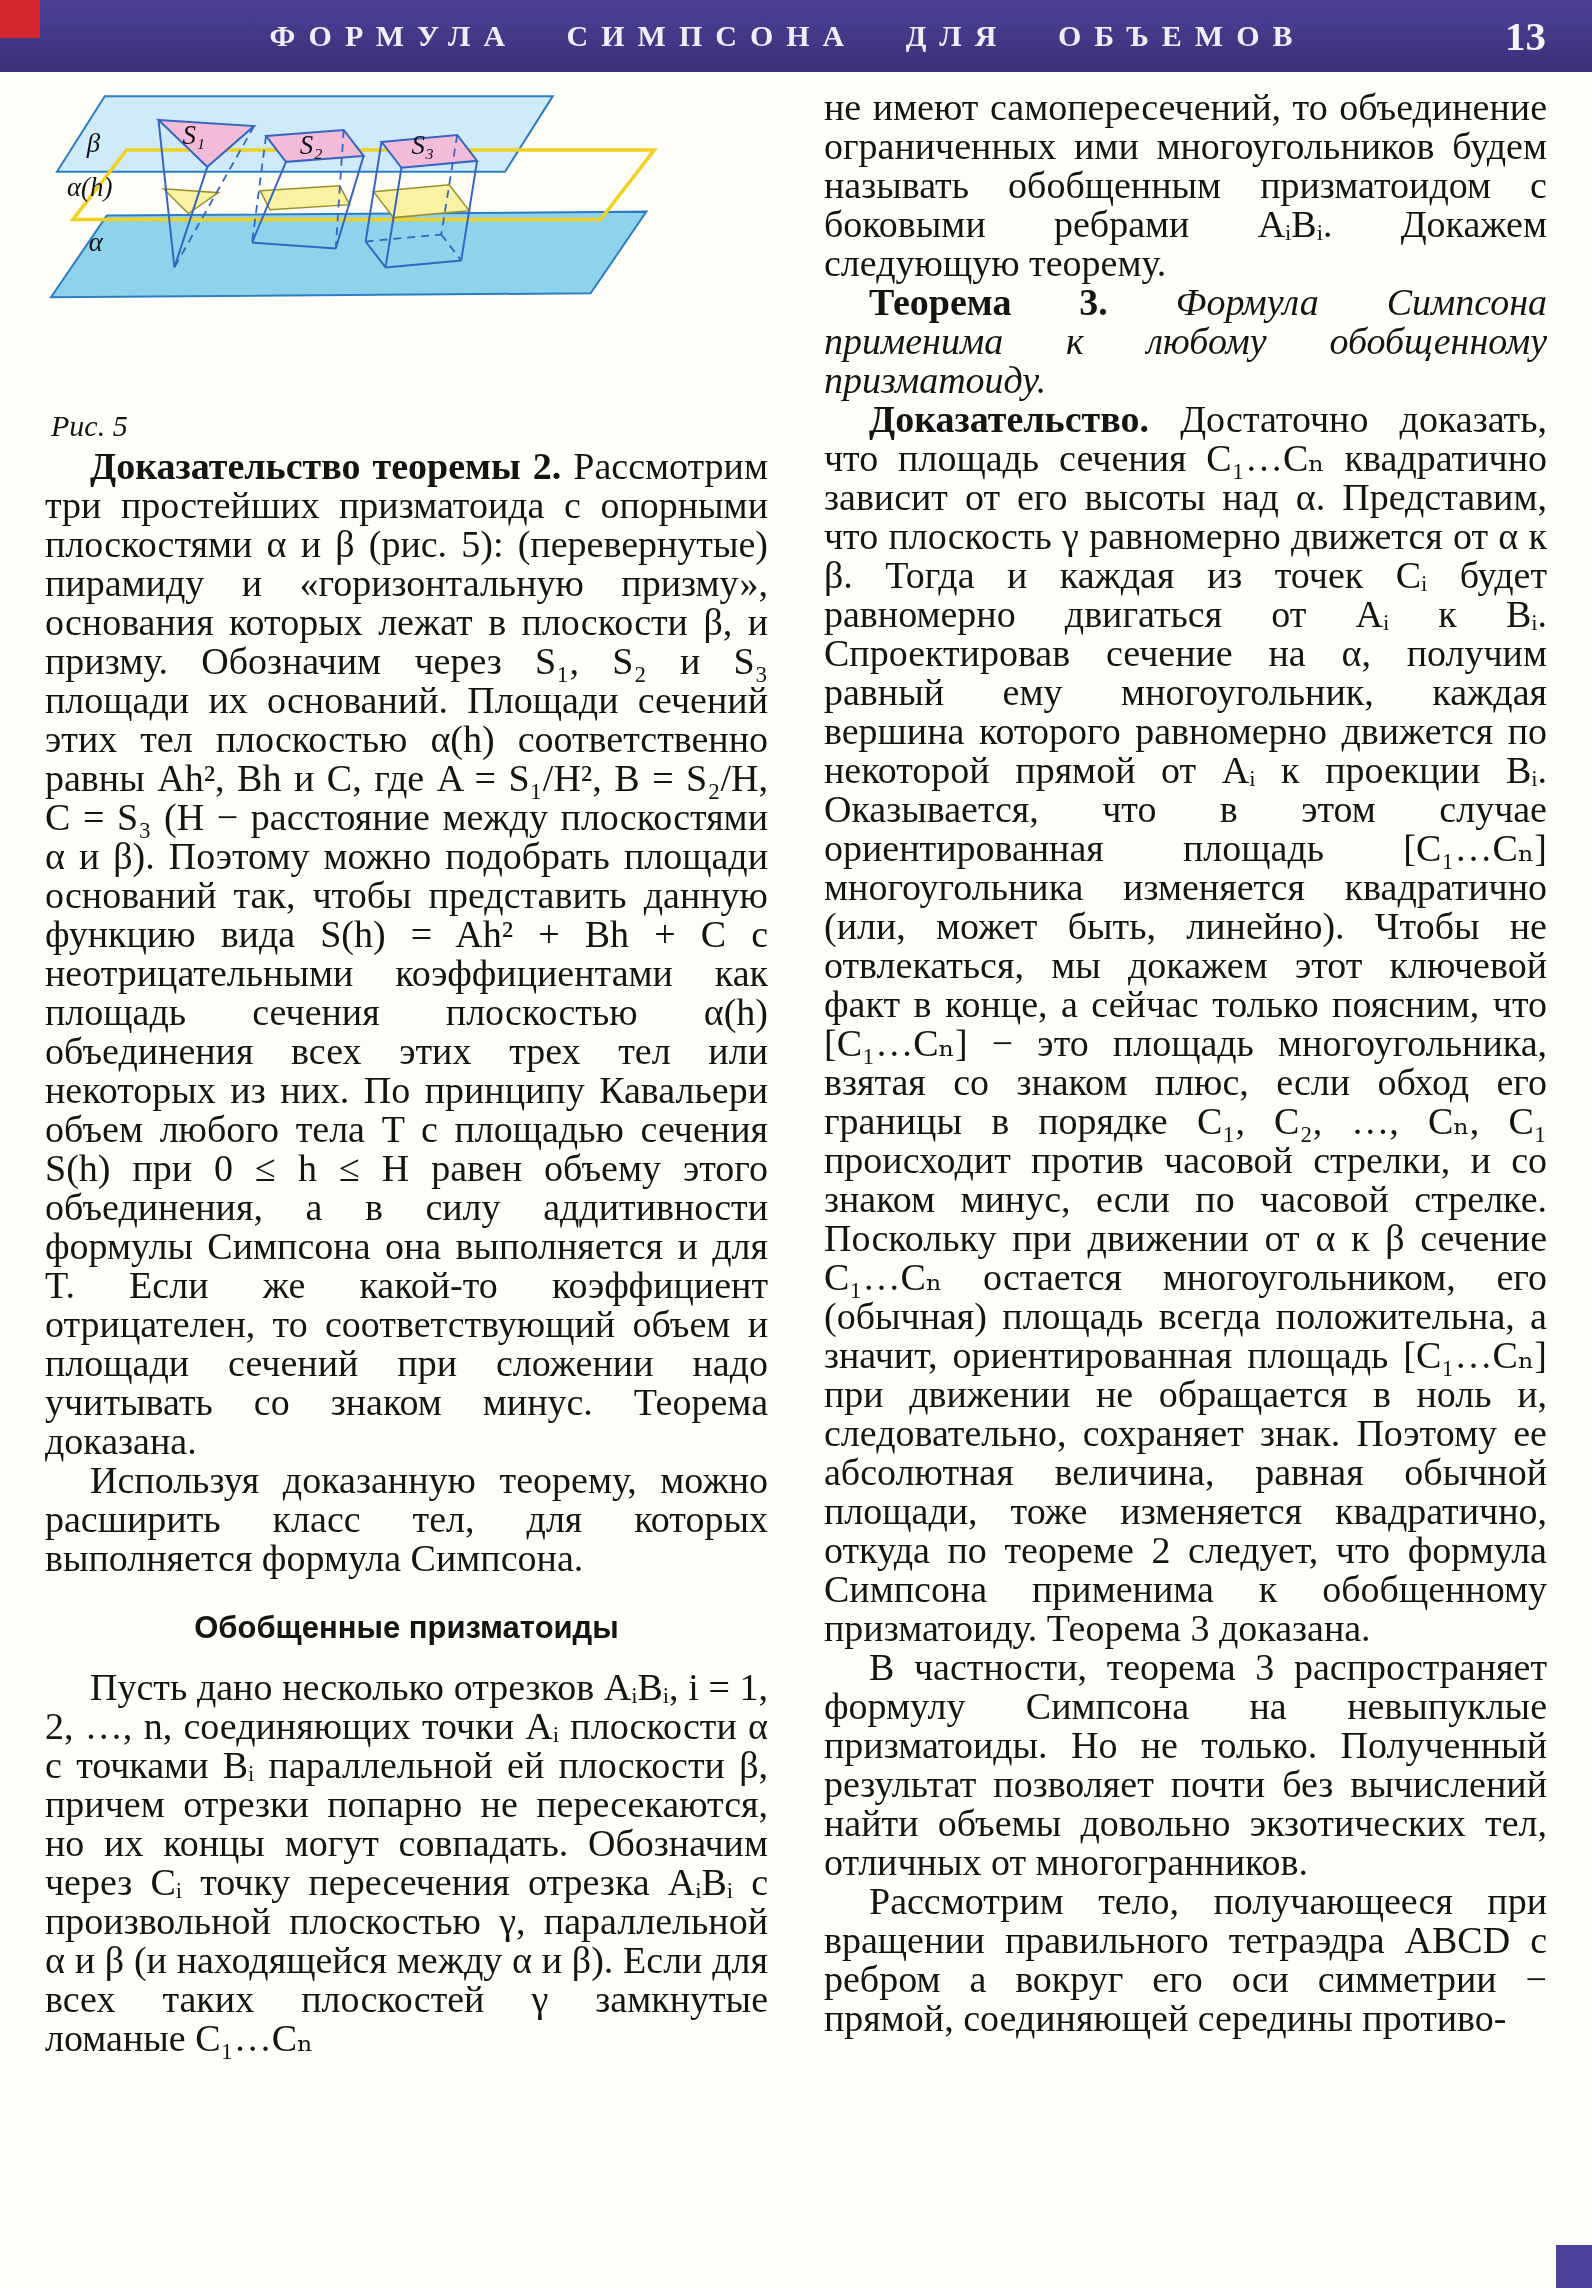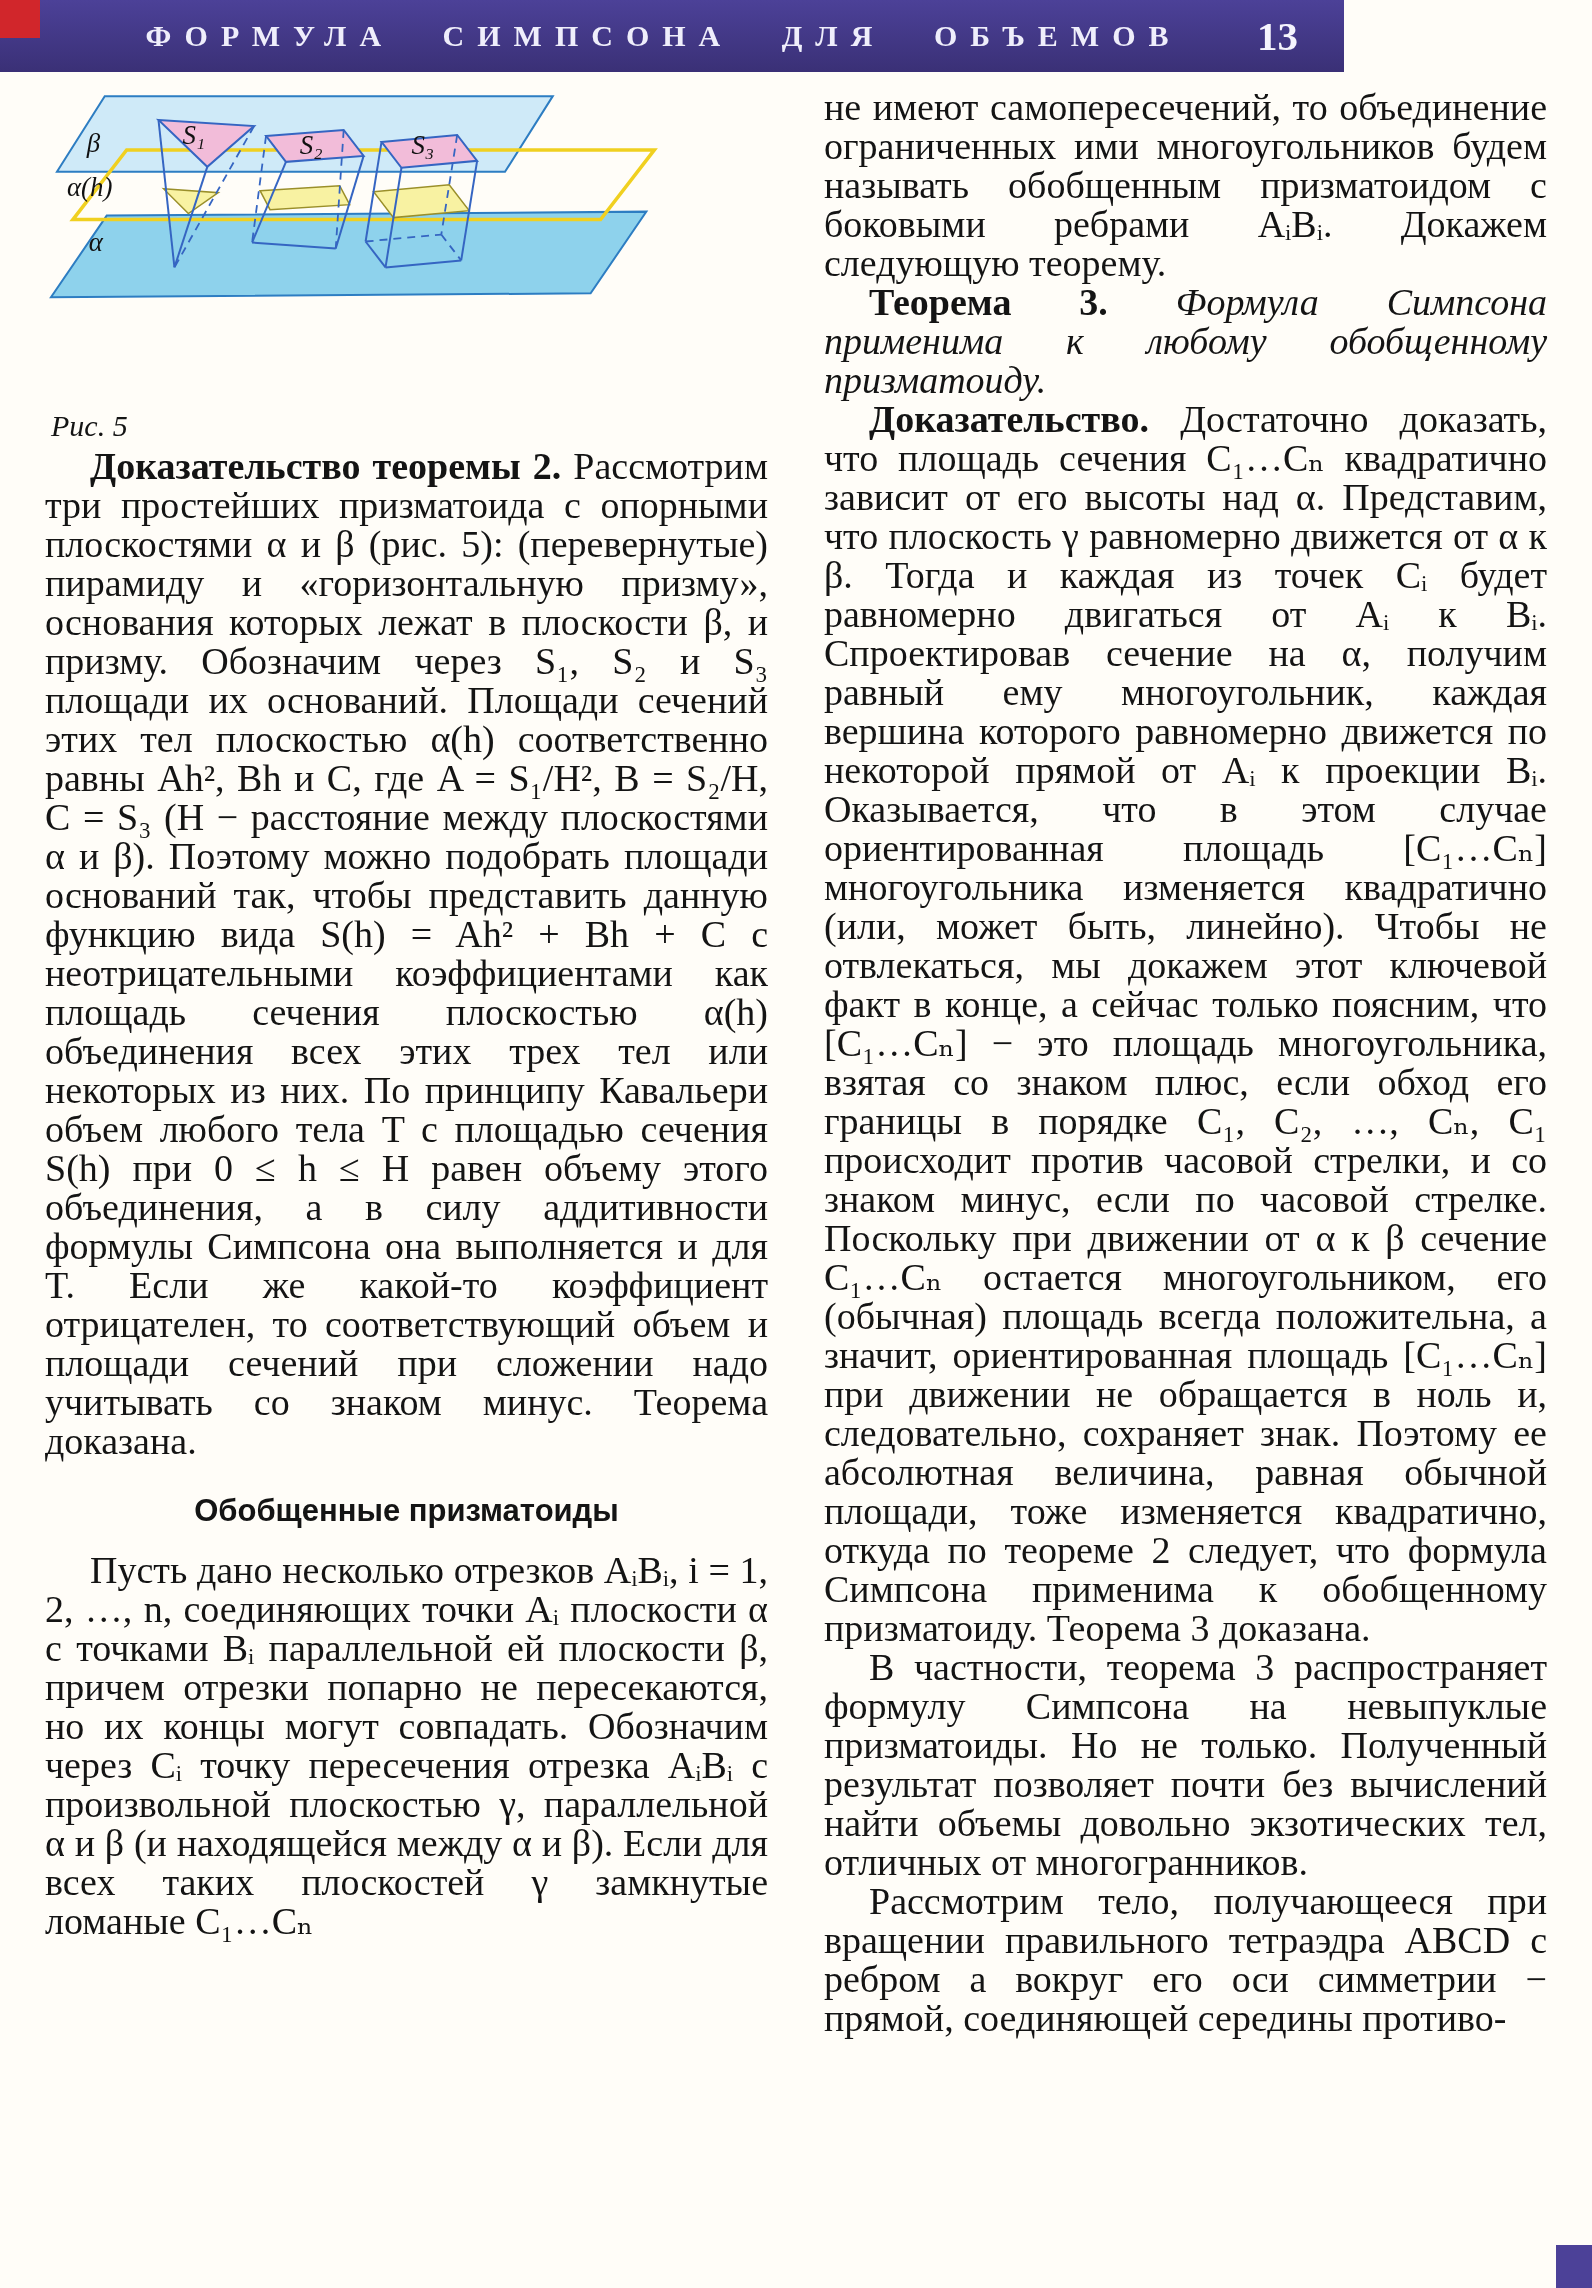--- a/index.html
+++ b/index.html
@@ -5,21 +5,21 @@
   html, body { margin: 0; padding: 0; }
   body {
     width: 1592px; height: 2289px;
     position: relative; overflow: hidden;
     background: #fffdf8;
     color: #141414;
     font-family: "Liberation Serif", "DejaVu Serif", serif;
   }
   
   .header {
-    position: absolute; top: 0; left: 0; width: 1344px; height: 72px;
+    position: absolute; top: 0; left: 0; width: 1592px; height: 72px;
     background: linear-gradient(180deg, #4c4198 0%, #3a3076 100%);
     display: flex; align-items: center;
   }
   .header-title {
     flex: 1; text-align: center;
     color: #efeefb; font-weight: bold; font-size: 30px;
     letter-spacing: 13px; word-spacing: 28px;
     padding-left: 70px; white-space: nowrap;
   }
   .page-number {
@@ -121,20 +121,21 @@
         <text class="fig-label" x="138" y="52">S₁</text>
         <text class="fig-label" x="256" y="62">S₂</text>
         <text class="fig-label" x="368" y="62">S₃</text>
       </svg>
     </figure>
 
     <div class="fig-caption">Рис. 5</div>
 
     <p class="body"><span class="lead">Доказательство теоремы 2.</span><span> Рассмотрим три простейших призматоида с опорными плоскостями α и β (рис. 5): (перевернутые) пирамиду и «горизонтальную призму», основания которых лежат в плоскости β, и призму. Обозначим через S₁, S₂ и S₃ площади их оснований. Площади сечений этих тел плоскостью α(h) соответственно равны Ah², Bh и C, где A = S₁/H², B = S₂/H, C = S₃ (H − расстояние между плоскостями α и β). Поэтому можно подобрать площади оснований так, чтобы представить данную функцию вида S(h) = Ah² + Bh + C с неотрицательными коэффициентами как площадь сечения плоскостью α(h) объединения всех этих трех тел или некоторых из них. По принципу Кавальери объем любого тела T с площадью сечения S(h) при 0 ≤ h ≤ H равен объему этого объединения, а в силу аддитивности формулы Симпсона она выполняется и для T. Если же какой-то коэффициент отрицателен, то соответствующий объем и площади сечений при сложении надо учитывать со знаком минус. Теорема доказана.</span></p>
 
+    <p class="body">Используя доказанную теорему, можно расширить класс тел, для которых выполняется формула Симпсона.</p>
 
     <h2 class="section-heading">Обобщенные призматоиды</h2>
 
     <p class="body">Пусть дано несколько отрезков AᵢBᵢ, i = 1, 2, …, n, соединяющих точки Aᵢ плоскости α с точками Bᵢ параллельной ей плоскости β, причем отрезки попарно не пересекаются, но их концы могут совпадать. Обозначим через Cᵢ точку пересечения отрезка AᵢBᵢ с произвольной плоскостью γ, параллельной α и β (и находящейся между α и β). Если для всех таких плоскостей γ замкнутые ломаные C₁…Cₙ</p>
   </div>
 
   <div class="col">
 
     <p class="body cont">не имеют самопересечений, то объединение ограниченных ими многоугольников будем называть обобщенным призматоидом с боковыми ребрами AᵢBᵢ. Докажем следующую теорему.</p>
 

